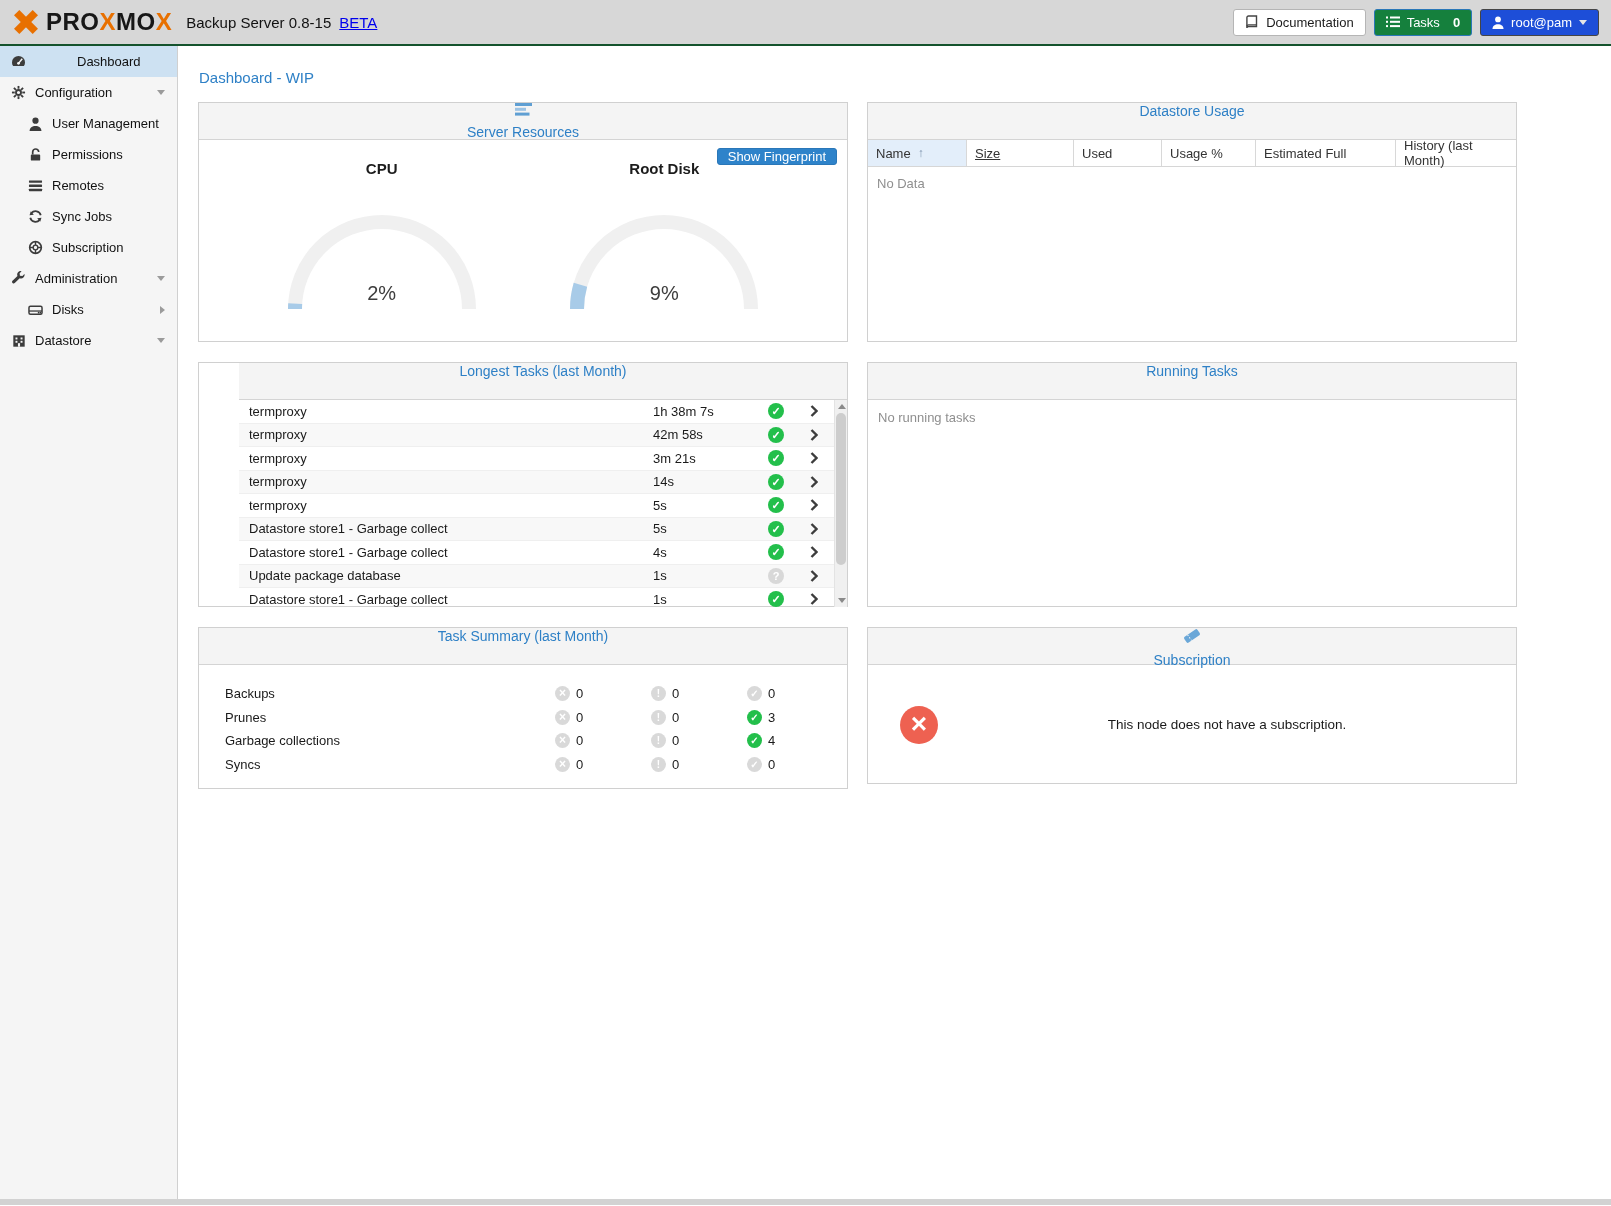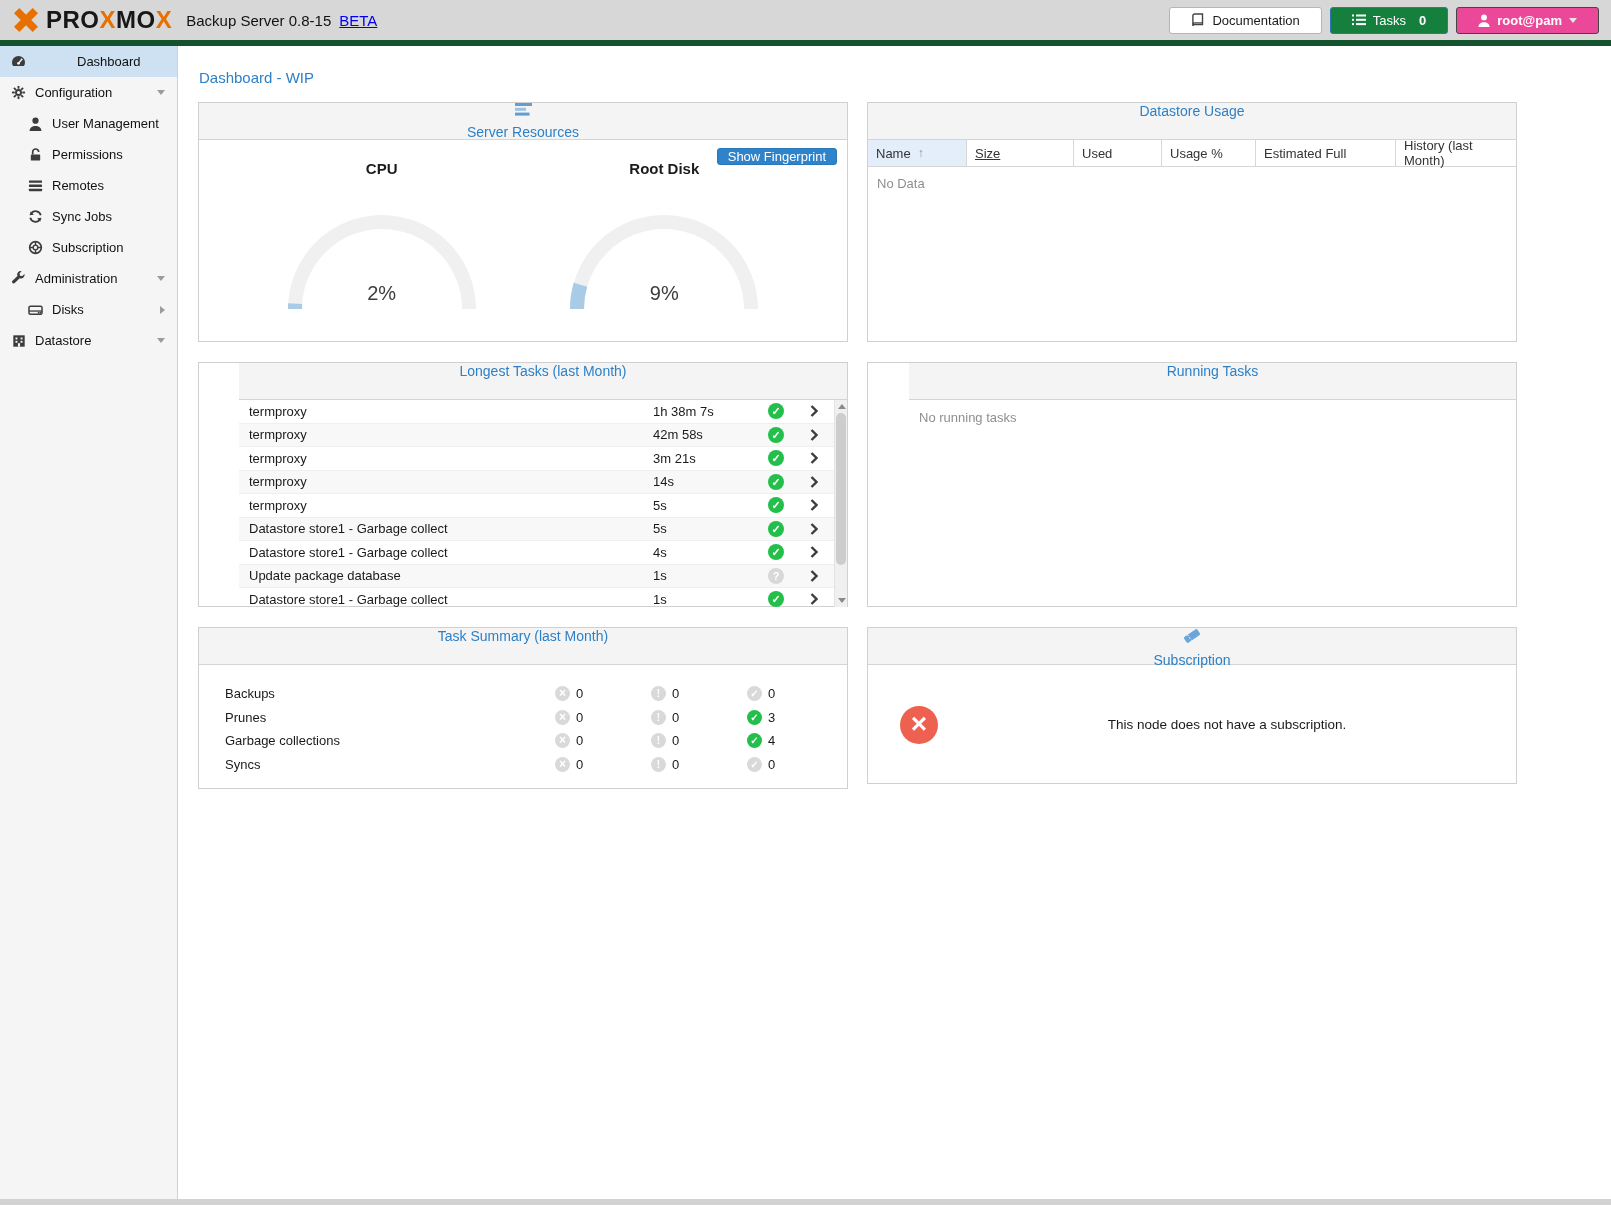--- a/index.html
+++ b/index.html
@@ -1,30 +1,30 @@
 <!DOCTYPE html>
 <html><head>
 <meta charset="utf-8">
 <style>
   * { margin:0; padding:0; box-sizing:border-box; }
   html,body { width:1611px; height:1206px; font-family:"Liberation Sans", sans-serif; background:#fff; overflow:hidden; }
 
   
-  .topbar { height:46px; background:#d7d7d7; border-bottom:6px solid #14532d; display:flex; align-items:center; padding:0 12px; }
+  .topbar { height:46px; background:#d7d7d7; border-bottom:2px solid #14532d; display:flex; align-items:center; padding:0 12px; }
   .brand { display:flex; align-items:center; }
   .brand-text { font-size:24px; font-weight:800; letter-spacing:.5px; color:#171717; margin-left:6px; }
   .brand-text .bx { color:#e87000; }
   .product { font-size:15px; color:#111; margin-left:14px; }
   .beta { font-size:15px; color:#0000ee; text-decoration:underline; margin-left:8px; cursor:pointer; }
   .topbar-right { margin-left:auto; display:flex; align-items:center; gap:8px; }
-  .tb-btn { height:27px; display:flex; align-items:center; gap:7px; padding:0 21px; border-radius:3px; font-size:13px; cursor:pointer; }
+  .tb-btn { height:27px; display:flex; align-items:center; gap:7px; padding:0 11px; border-radius:3px; font-size:13px; cursor:pointer; }
   .tb-doc { background:#fff; border:1px solid #b5b5b5; color:#1a1a1a; }
   .tb-tasks { background:#15803d; border:1px solid #2a77b8; color:#fff; }
   .tb-tasks .cnt { font-weight:bold; margin-left:6px; }
-  .tb-user { background:#ec4899; border:1px solid #454545; color:#fff;font-weight:bold; }
+  .tb-user { background:#1d4ed8; border:1px solid #454545; color:#fff; }
 
   
   .layout { display:flex; height:1153px; }
   .bottombar { height:6px; background:#d2d2d2; }
 
   
   .sidebar { width:178px; background:#f5f5f5; border-right:1px solid #d0d0d0; padding-top:0; }
   .nav-item { height:31px; display:flex; align-items:center; font-size:13px; color:#111; cursor:pointer; padding-left:10px; position:relative; }
   .nav-item.lvl1 { padding-left:27px; }
   .nav-item.selected { background:#cde1f2;gap:42px; }
@@ -466,21 +466,21 @@
             </div>
           </div>
           <div class="scrollbar">
             <span class="scroll-up"></span>
             <span class="scroll-thumb"></span>
             <span class="scroll-down"></span>
           </div>
         </div>
       </div>
 
-      <div class="panel" style="height:245px;padding-left:41px;">
+      <div class="panel" style="height:245px;">
         <div class="panel-h">
           <span class="panel-title">Running Tasks</span>
         </div>
         <div class="rt-body">No running tasks</div>
       </div>
 
       <div class="panel" style="height:162px;">
         <div class="panel-h">
           <span class="panel-title">Task Summary (last Month)</span>
         </div>

